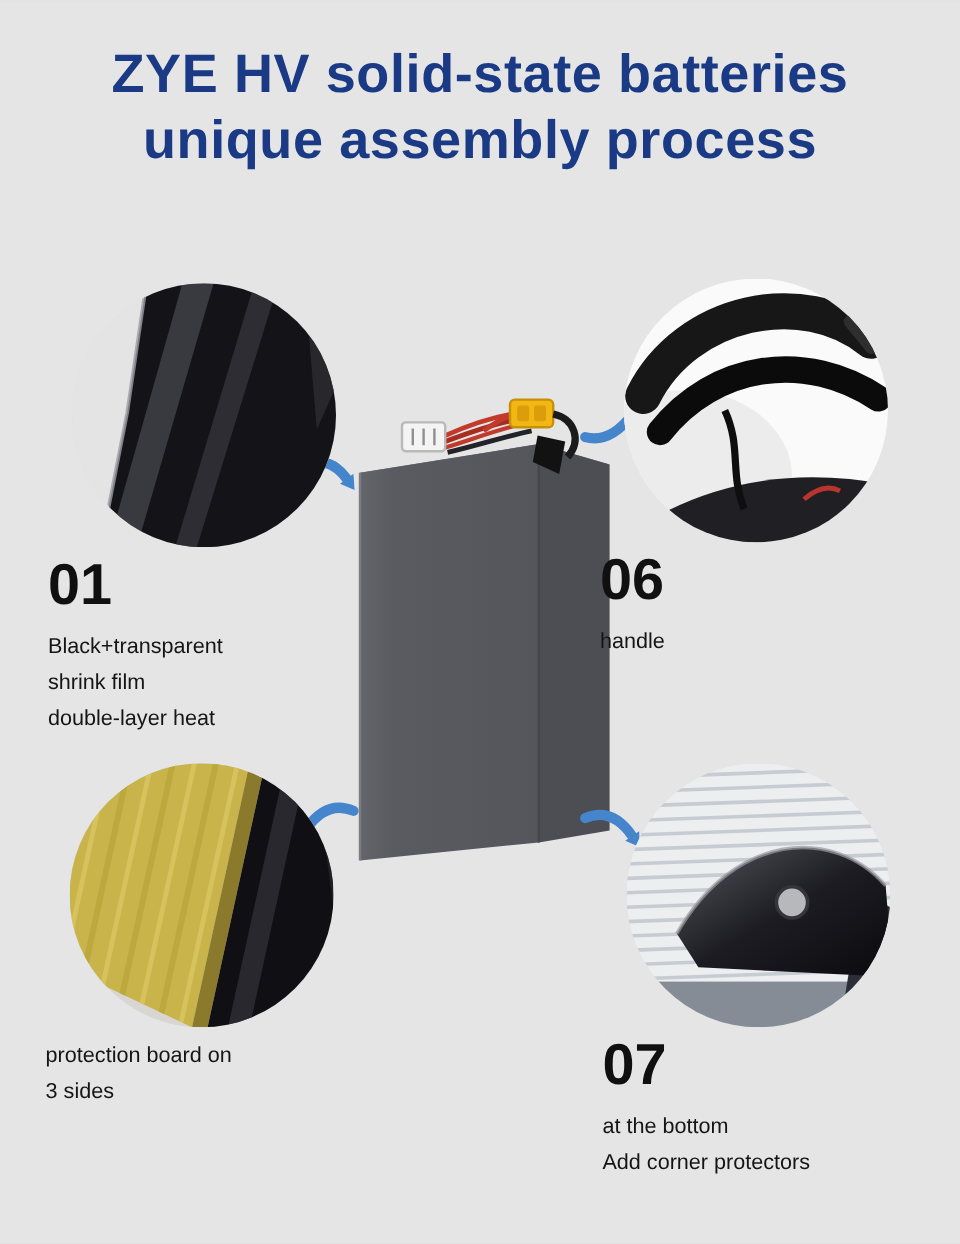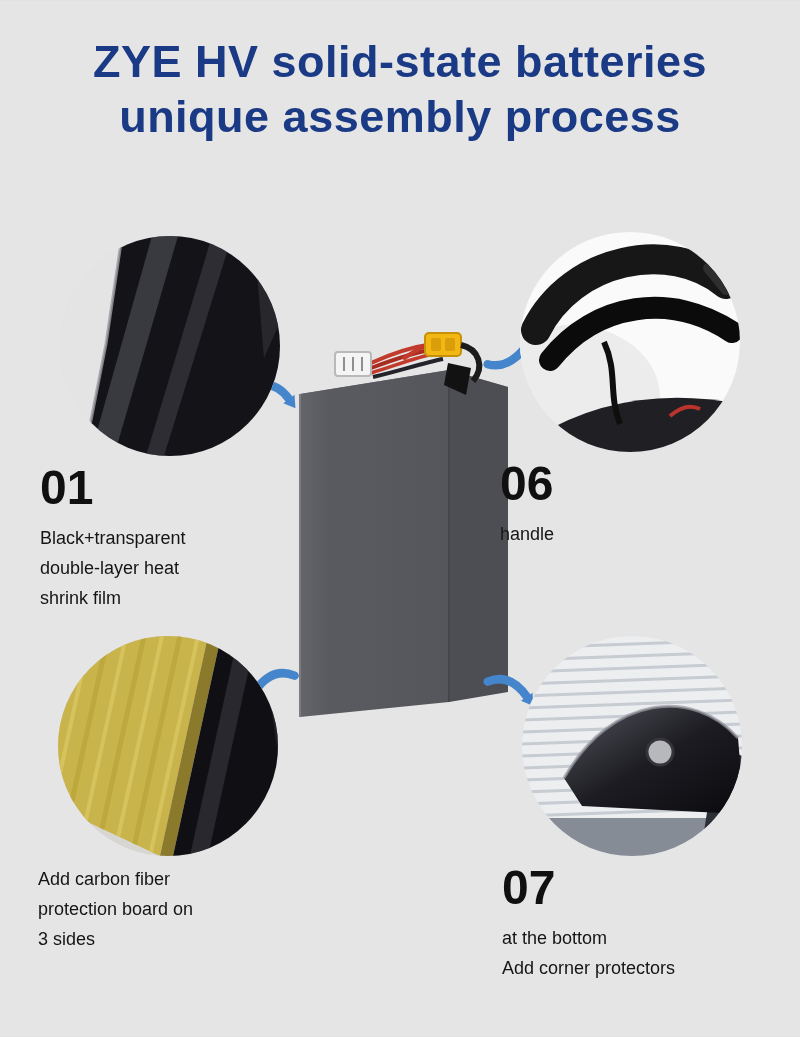--- a/index.html
+++ b/index.html
@@ -118,22 +118,22 @@
         <polygon points="62,0 220,0 220,220 24,220 46,108" fill="#141418"></polygon>
         <polygon points="92,0 118,0 54,220 30,220" fill="#585862" opacity="0.55"></polygon>
         <polygon points="152,0 172,0 104,220 86,220" fill="#46464e" opacity="0.5"></polygon>
         <polygon points="196,26 220,10 220,86 204,122" fill="#33333a" opacity="0.6"></polygon>
         <path d="M62,0 L46,108 L24,220" stroke="#9b9ba3" stroke-width="3" fill="none" opacity="0.8"></path>
       </svg>
     </div>
     <div class="num">01</div>
     <div class="desc">
       <span>Black+transparent</span>
+      <span>shrink film</span>
       <span>double-layer heat</span>
-      <span>shrink film</span>
     </div>
   </div>
 
   <div class="feature f2">
     <div class="circle">
       <svg viewBox="0 0 220 220" aria-hidden="true">
         <rect width="220" height="220" fill="#fafafa"></rect>
         <ellipse cx="50" cy="165" rx="90" ry="72" fill="#ececec"></ellipse>
         <path d="M14,206 Q105,150 220,172 L220,220 L14,220 Z" fill="#202024"></path>
         <path d="M150,184 q16,-14 30,-7" stroke="#b8342c" stroke-width="4" fill="none"></path>
@@ -169,21 +169,20 @@
           <line x1="104" y1="0" x2="56" y2="220" stroke="#d6c35e" stroke-width="4"></line>
           <line x1="140" y1="0" x2="92" y2="220" stroke="#d6c35e" stroke-width="4"></line>
         </g>
         <polygon points="150,0 163,0 115,220 102,220" fill="#8c7a2c"></polygon>
         <polygon points="163,0 220,0 220,220 115,220" fill="#101014"></polygon>
         <polygon points="180,0 198,0 150,220 132,220" fill="#3c3c44" opacity="0.55"></polygon>
         <polygon points="208,34 220,24 220,120" fill="#2b2b32" opacity="0.6"></polygon>
       </svg>
     </div>
     <div class="desc">
-      <span>Add carbon fiber</span>
       <span>protection board on</span>
       <span>3 sides</span>
     </div>
   </div>
 
   <div class="feature f4">
     <div class="circle">
       <svg viewBox="0 0 220 220" aria-hidden="true">
         <defs>
           <linearGradient id="cpg" x1="0" y1="0" x2="1" y2="1">

